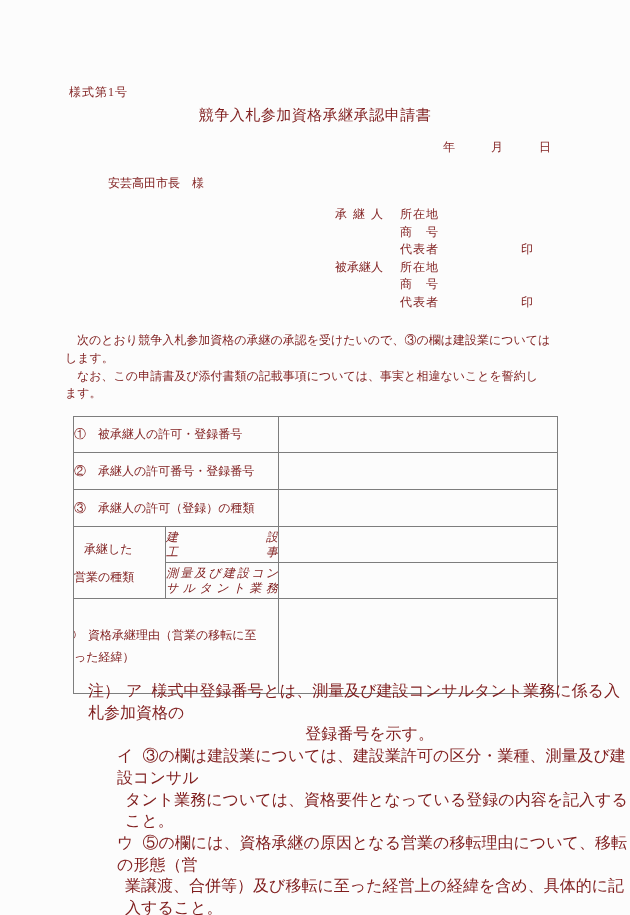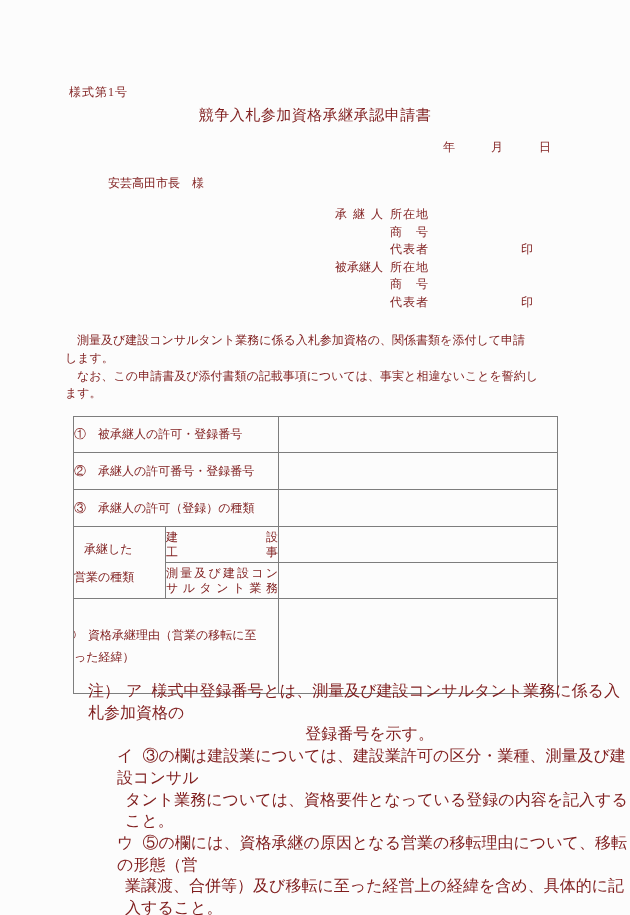--- a/index.html
+++ b/index.html
@@ -21,21 +21,21 @@
   
   .form-no   { left:69px;  top:84px;  letter-spacing:1px; }
   .doc-title { left:0; right:0; top:106px; text-align:center; font-size:15px; letter-spacing:0.5px; }
   .date-line { left:443px; top:139px; }
   .addressee { left:108px; top:175px; }
 
   
   .persons { left:335px; top:206px; width:230px; }
   .p-row  { position:relative; display:flex; height:17.5px; line-height:17.5px; }
   .p-who  { display:inline-block; width:48px; text-align:justify; text-align-last:justify; }
-  .p-field{ display:inline-block; width:38px; margin-left:7px; text-align:justify; text-align-last:justify; }
+  .p-field{ display:inline-block; width:38px; margin-left:17px; text-align:justify; text-align-last:justify; }
   .p-seal { position:absolute; left:186px; top:0; line-height:17.5px; }
 
   
   .body-text { left:65px; top:332px; width:486px; line-height:17.8px; }
   .body-text p { margin:0; white-space:pre-line; }
 
   
   .form-table-wrap { left:73px; top:416px; }
   table.form-table { border-collapse:collapse; table-layout:fixed; width:484px; }
   table.form-table td {
@@ -44,21 +44,21 @@
     vertical-align:middle;
     overflow:hidden;
   }
   tr.h35 td { height:35px; }
   tr.h36 td { height:36px; }
   tr.h94 td { height:94px; }
   td.lbl  { padding-left:9px;margin-top:20px; }
   td.lbl4 { padding-left:23px; text-indent:-14px; white-space:pre-line; line-height:28px; }
   td.lbl5 { padding-left:19px; text-indent:-10px; white-space:pre-line; line-height:22px; }
   td.typ  { padding:0 8px 0 6px; white-space:pre-line; line-height:14.5px;
-            text-align:justify; text-align-last:justify; }
+            text-align:justify; text-align-last:justify;font-style:italic; }
 
   
   .notes { left:88px; top:680px; font-size:16px; line-height:21.7px; }
   .n-marker { margin-right:6px; }
   .n-label  { margin-right:9px; }
   .n-item   { padding-left:29px; }
   .n-cont-a { padding-left:21px;text-align:center; }
   .n-cont-b { padding-left:37px; }
 </style>
 </head>
@@ -94,21 +94,21 @@
       <span class="p-field">商号</span>
     </div>
     <div class="p-row">
       <span class="p-who"></span>
       <span class="p-field">代表者</span>
       <span class="p-seal">印</span>
     </div>
   </div>
 
   <div class="abs body-text">
-    <p>　測量及び建設コンサルタント業務に係る入札参加資格の、関係書類を添付して申請
+    <p>　次のとおり競争入札参加資格の承継の承認を受けたいので、③の欄は建設業については
 します。</p>
     <p>　なお、この申請書及び添付書類の記載事項については、事実と相違ないことを誓約し
 ます。</p>
   </div>
 
   <div class="abs form-table-wrap">
     <table class="form-table">
       <colgroup>
           <col style="width:92px">
           <col style="width:113px">

